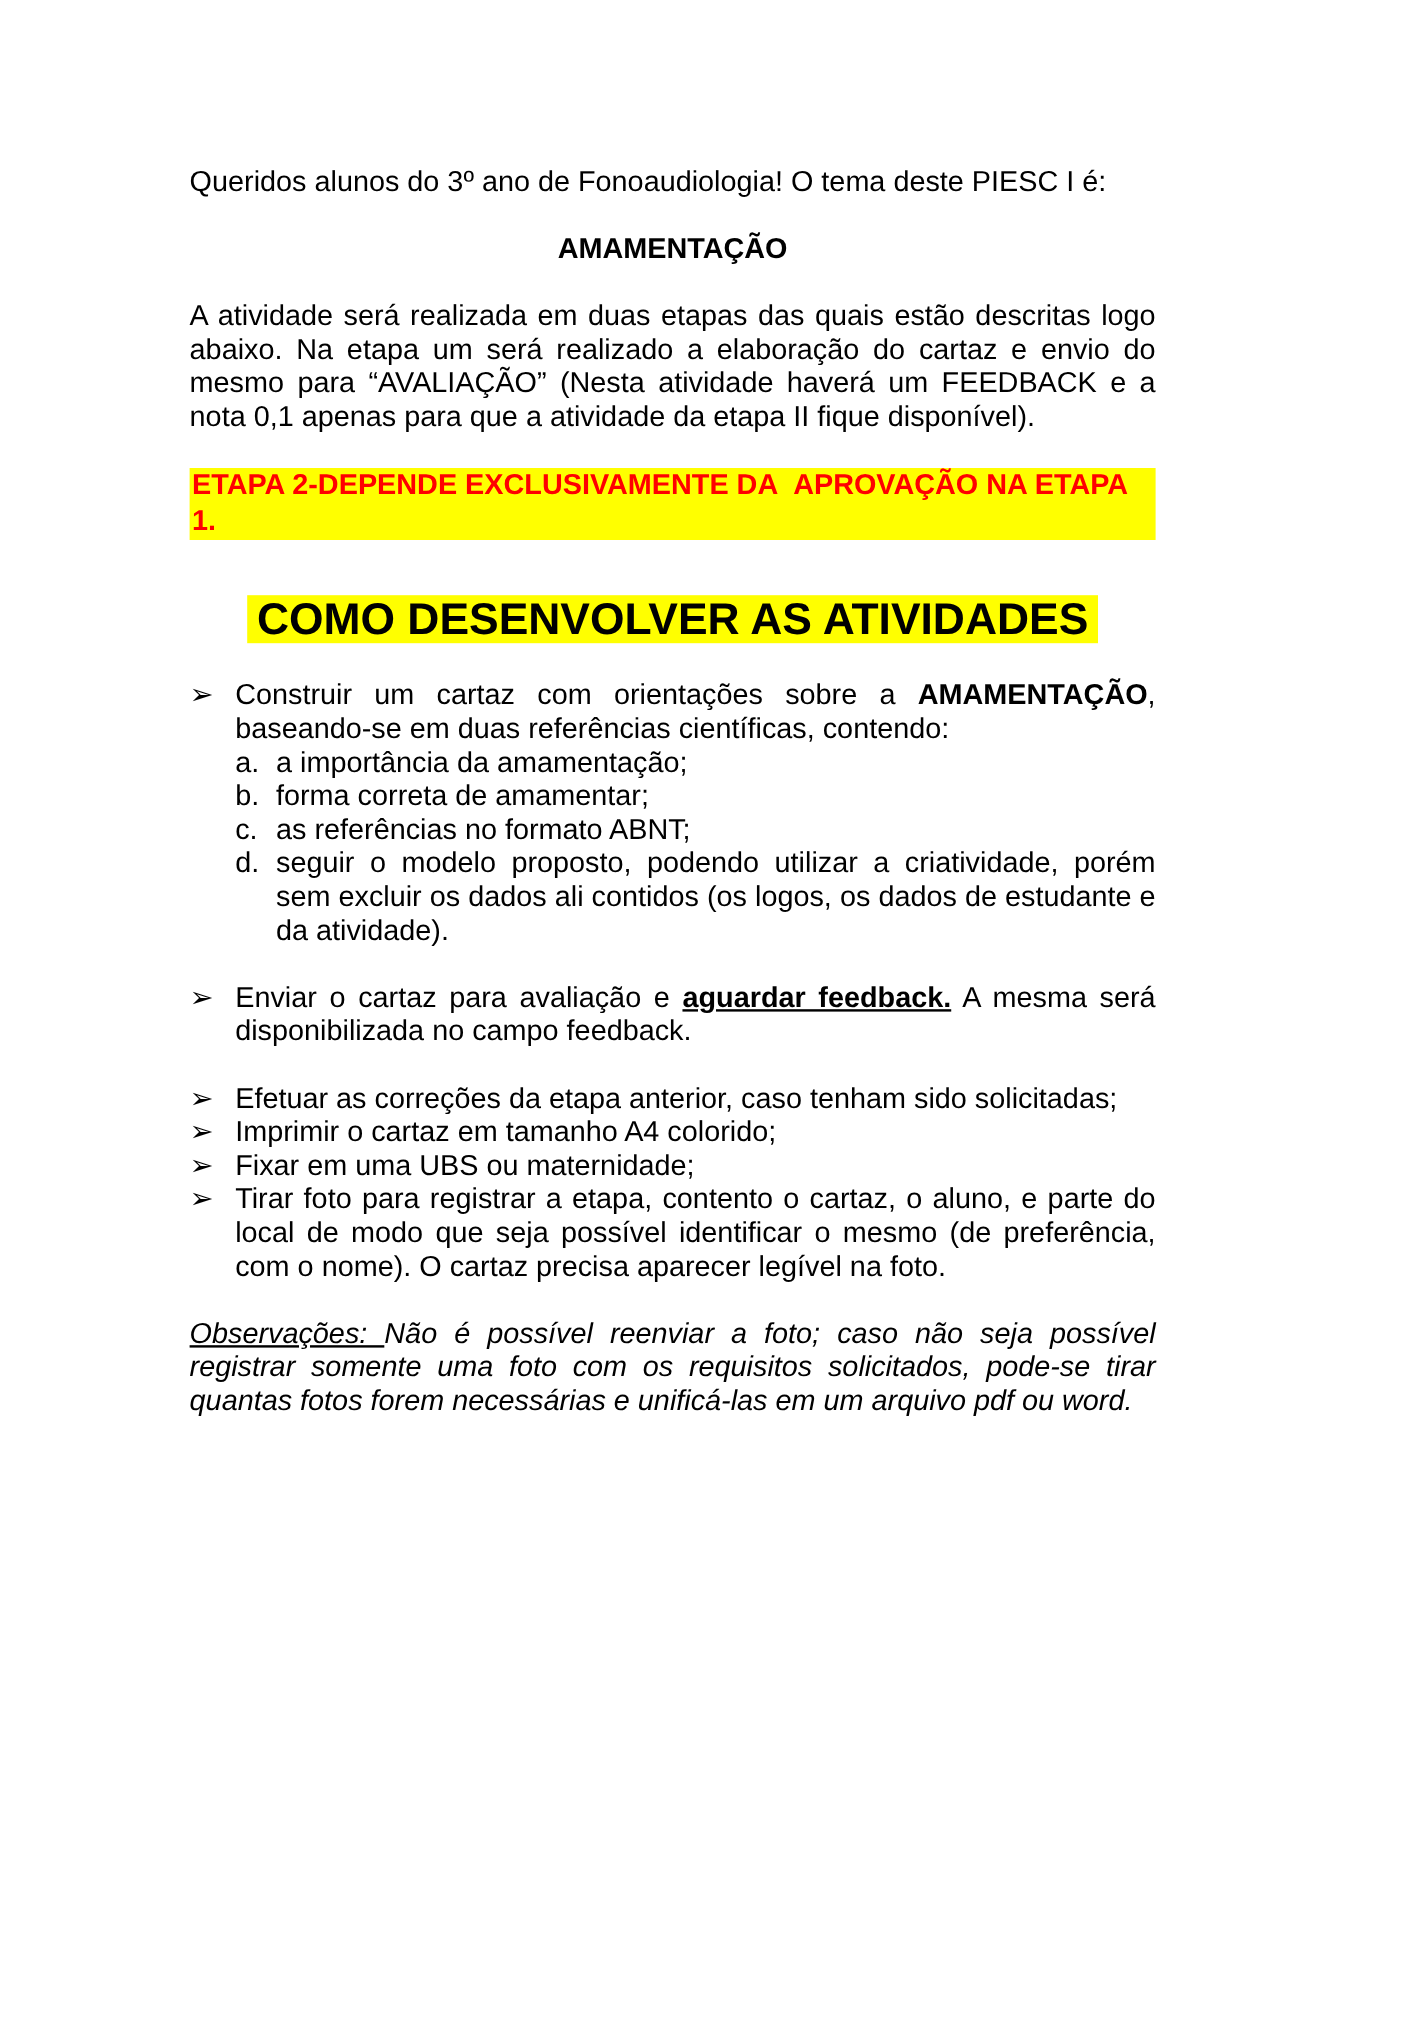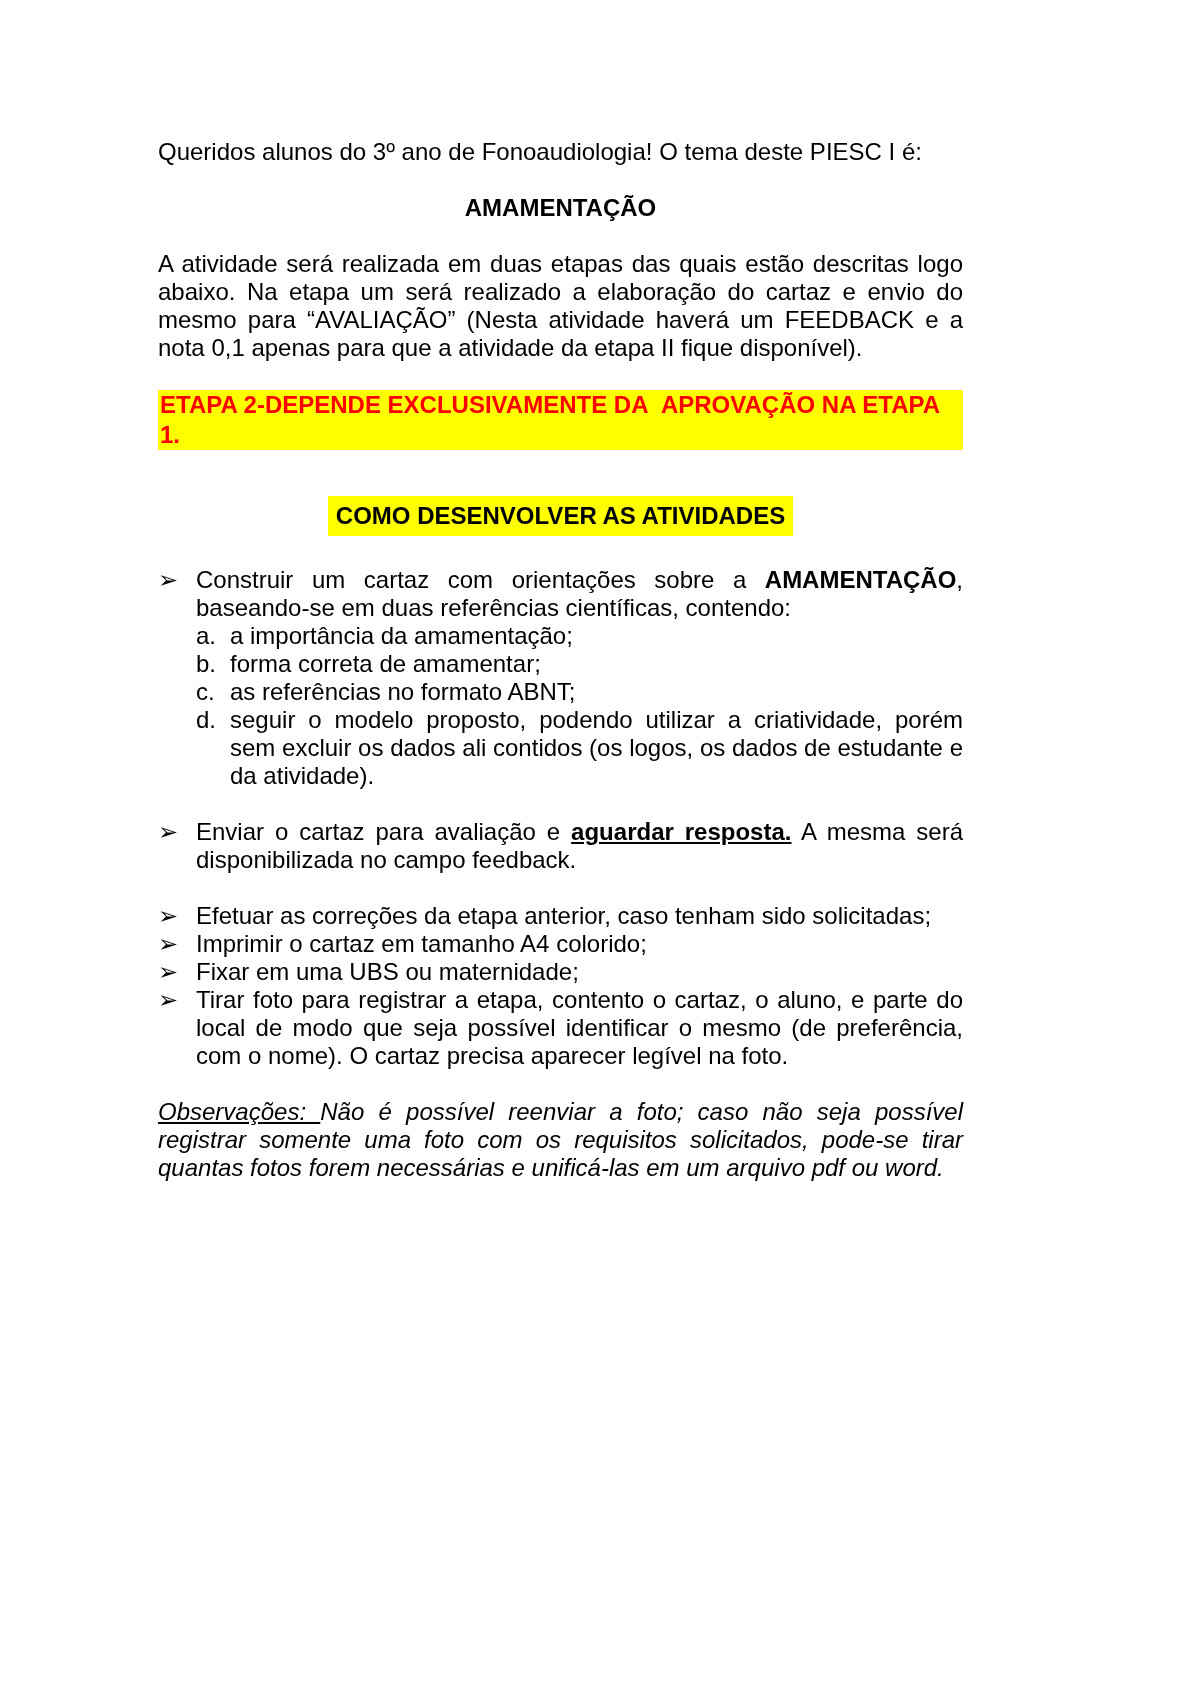--- a/index.html
+++ b/index.html
@@ -29,21 +29,21 @@
     line-height: 30px;
     padding: 0 2px;
   }
 
   .section-center { text-align: center; margin-bottom: 30px; }
   .section-hl {
     display: inline-block;
     background: #FFFF00;
     color: #000000;
     font-weight: bold;
-    font-size: 24px;
+    font-size: 37px;
     line-height: 40px;
     padding: 0 8px;
   }
 
   .etapa-line { margin-bottom: 28px; }
   .etapa-hl {
     display: inline-block;
     background: #FFFF00;
     color: #FF0000;
     font-weight: bold;
@@ -104,21 +104,21 @@
     <div class="li-text just">as referências no formato ABNT;</div>
   </div>
   <div class="li sub">
     <span class="marker2">d.</span>
     <div class="li-text just">seguir o modelo proposto, podendo utilizar a criatividade, porém sem excluir os dados ali contidos (os logos, os dados de estudante e da atividade).</div>
   </div>
 
   <div class="li mt28 mb">
     <span class="marker">➢</span>
     <div class="li-text just">
-      <span>Enviar o cartaz para avaliação e </span><span class="bu">aguardar resposta.</span><span> A mesma será disponibilizada no campo feedback.</span>
+      <span>Enviar o cartaz para avaliação e </span><span class="bu">aguardar feedback.</span><span> A mesma será disponibilizada no campo feedback.</span>
     </div>
   </div>
 
 
 
   <div class="li">
     <span class="marker">➢</span>
     <div class="li-text">Efetuar as correções da etapa anterior, caso tenham sido solicitadas;</div>
   </div>
   <div class="li">

